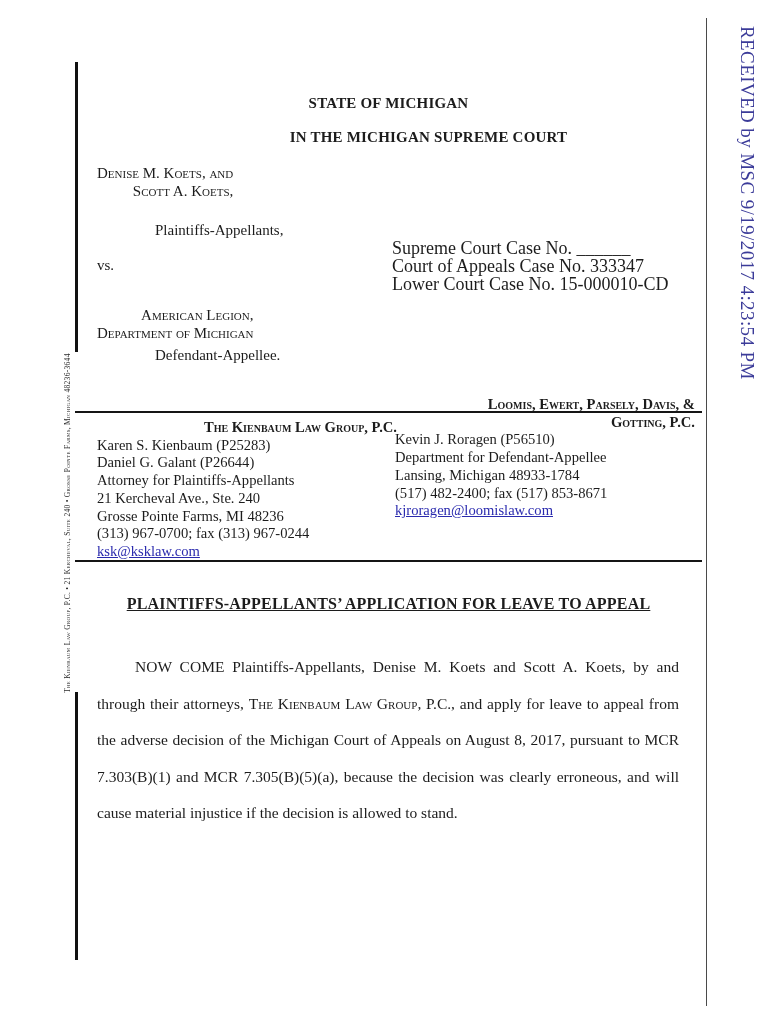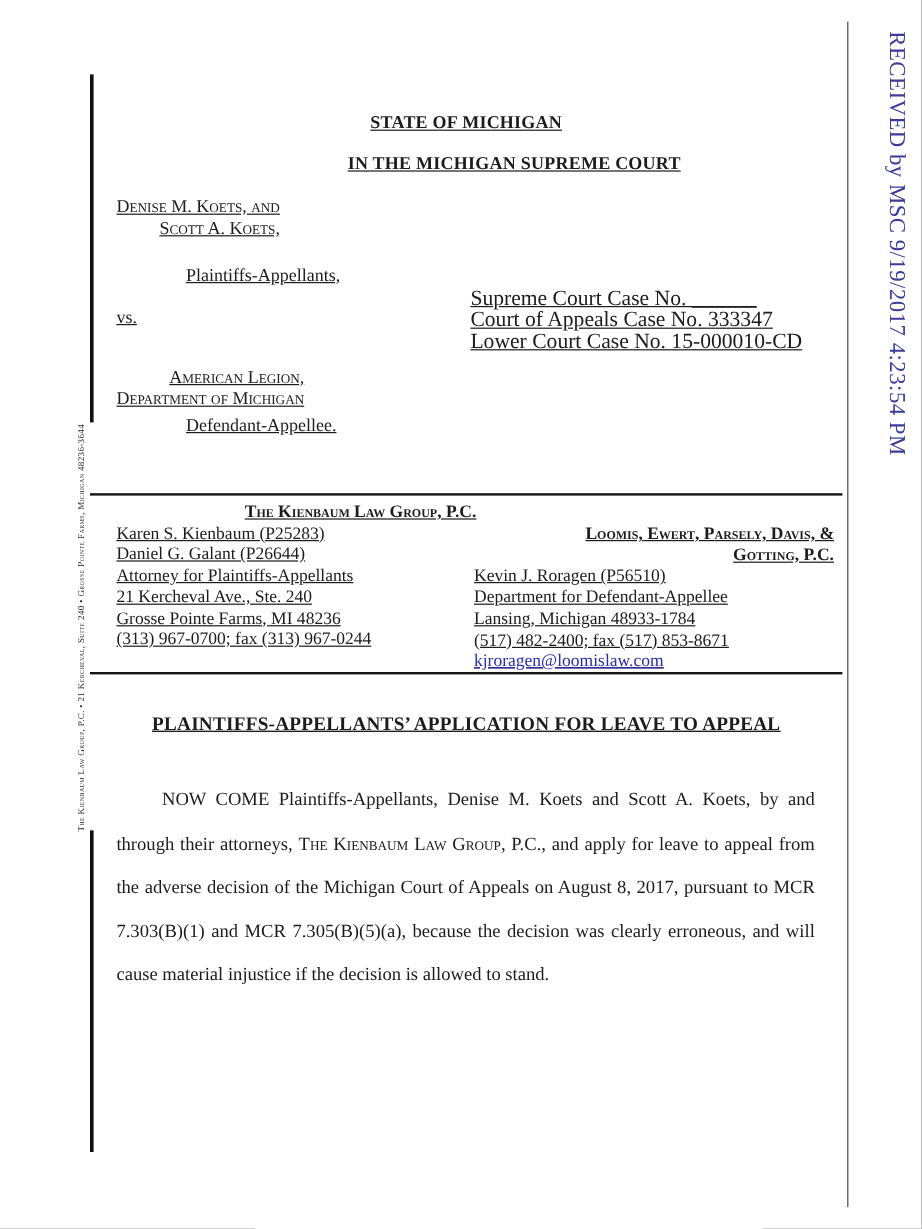--- a/index.html
+++ b/index.html
@@ -29,21 +29,21 @@
     position:absolute;left:63px;top:693px;
     transform:rotate(-90deg);transform-origin:0 0;
     white-space:nowrap;
     font-size:7.5px;letter-spacing:.3px;
     font-variant:small-caps;
     color:#2a2a2a;
   }
   .sc{font-variant:small-caps;text-align:right;}
   .center-band{position:absolute;left:75px;width:627px;text-align:center;}
   .h-bold{font-weight:bold;font-size:15px;letter-spacing:.2px;}
-  .abs{position:absolute;text-decoration:underline;}
+  .abs{position:absolute;}
   .body-size{font-size:15px;line-height:18px;}
   .case-block div{font-size:18px;line-height:18px;}
   .party-block div{font-size:15px;line-height:18px;}
   .counsel-col{font-size:14.6px;line-height:17.7px;width:300px;}
   .counsel-col .firm{font-weight:bold;}
   .hrule{position:absolute;left:75px;width:627px;height:2px;background:#151515;}
   a.email{color:#2a2aae;text-decoration:underline;cursor:pointer;}
   .doc-title{
     font-weight:bold;font-size:16px;letter-spacing:.2px;
     text-decoration:underline;
@@ -92,23 +92,24 @@
   <div class="hrule" style="top:411px;"></div>
 
   <div class="abs counsel-col" style="left:97px;top:419px;">
     <div class="firm sc">The Kienbaum Law Group, P.C.</div>
     <div>Karen S. Kienbaum (P25283)</div>
     <div>Daniel G. Galant (P26644)</div>
     <div>Attorney for Plaintiffs-Appellants</div>
     <div>21 Kercheval Ave., Ste. 240</div>
     <div>Grosse Pointe Farms, MI 48236</div>
     <div>(313) 967-0700; fax (313) 967-0244</div>
+    <div><a class="email">ksk@ksklaw.com</a></div>
   </div>
 
-  <div class="abs counsel-col" style="left:395px;top:437px;">
+  <div class="abs counsel-col" style="left:395px;top:396px;">
     <div class="firm sc">Loomis, Ewert, Parsely, Davis, &amp;</div>
     <div class="firm sc">Gotting, P.C.</div>
     <div>Kevin J. Roragen (P56510)</div>
     <div>Department for Defendant-Appellee</div>
     <div>Lansing, Michigan 48933-1784</div>
     <div>(517) 482-2400; fax (517) 853-8671</div>
     <div><a class="email">kjroragen@loomislaw.com</a></div>
   </div>
 
   <div class="hrule" style="top:560px;"></div>

